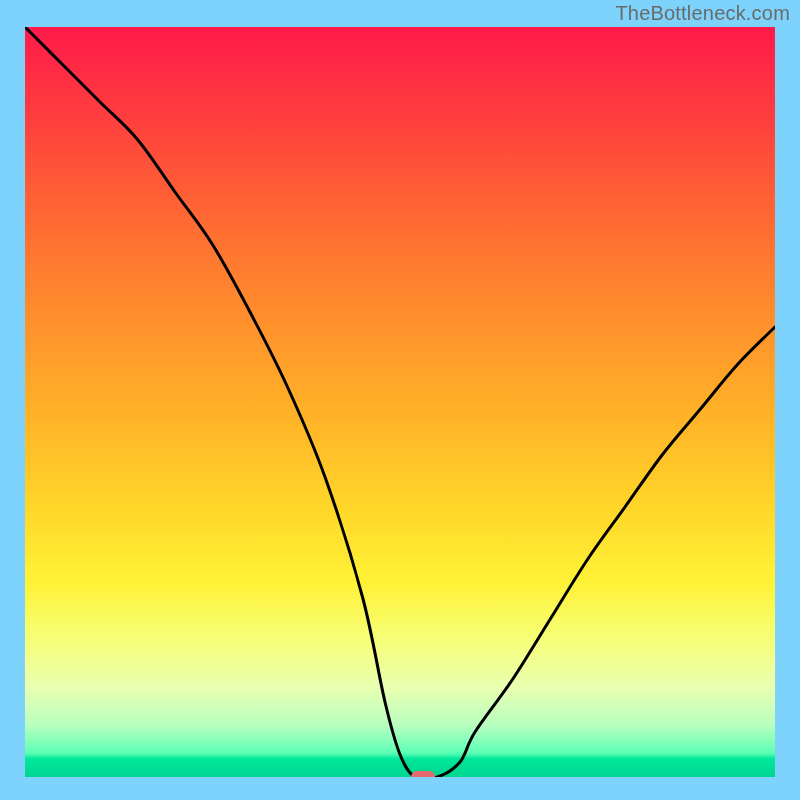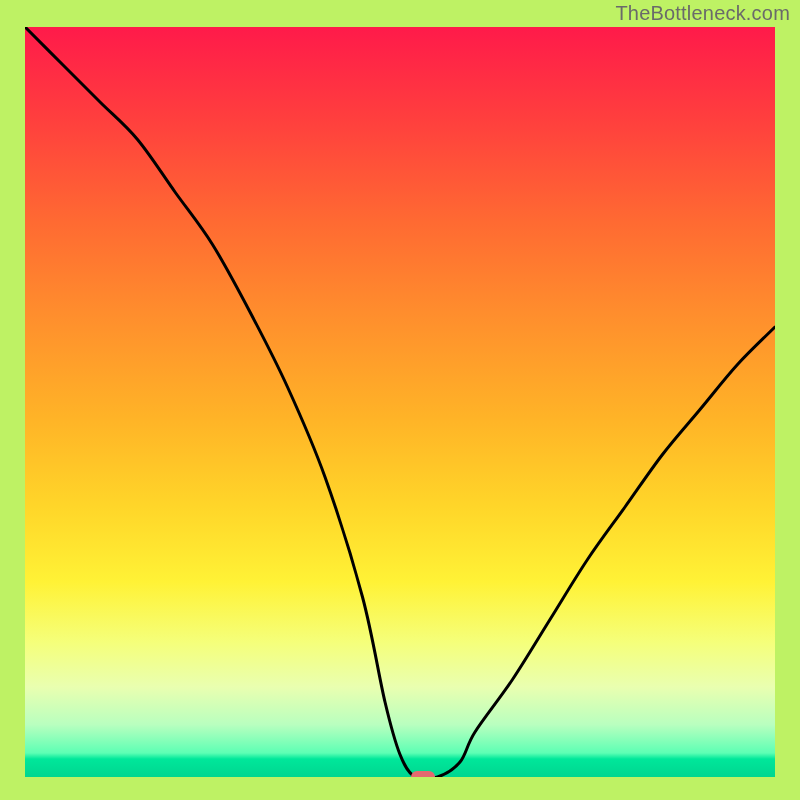--- a/index.html
+++ b/index.html
@@ -8,21 +8,21 @@
     width: 800px;
     height: 800px;
     background: #000;
     overflow: hidden;
     font-family: Arial, Helvetica, sans-serif;
   }
   .stage {
     position: relative;
     width: 800px;
     height: 800px;
-    background: #bef264;
+    background: #7dd3fc;
   }
   .watermark {
     position: absolute;
     top: 2px;
     right: 10px;
     color: #6a6a6a;
     font-size: 20px;
     font-weight: 500;
     letter-spacing: 0.2px;
     user-select: none;

